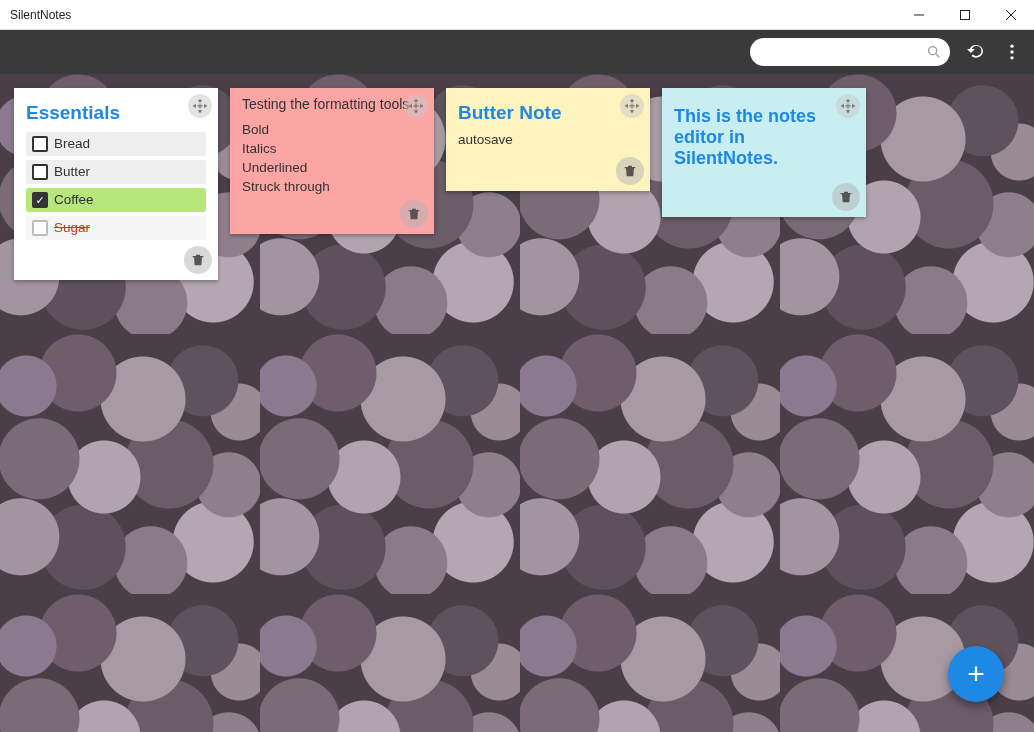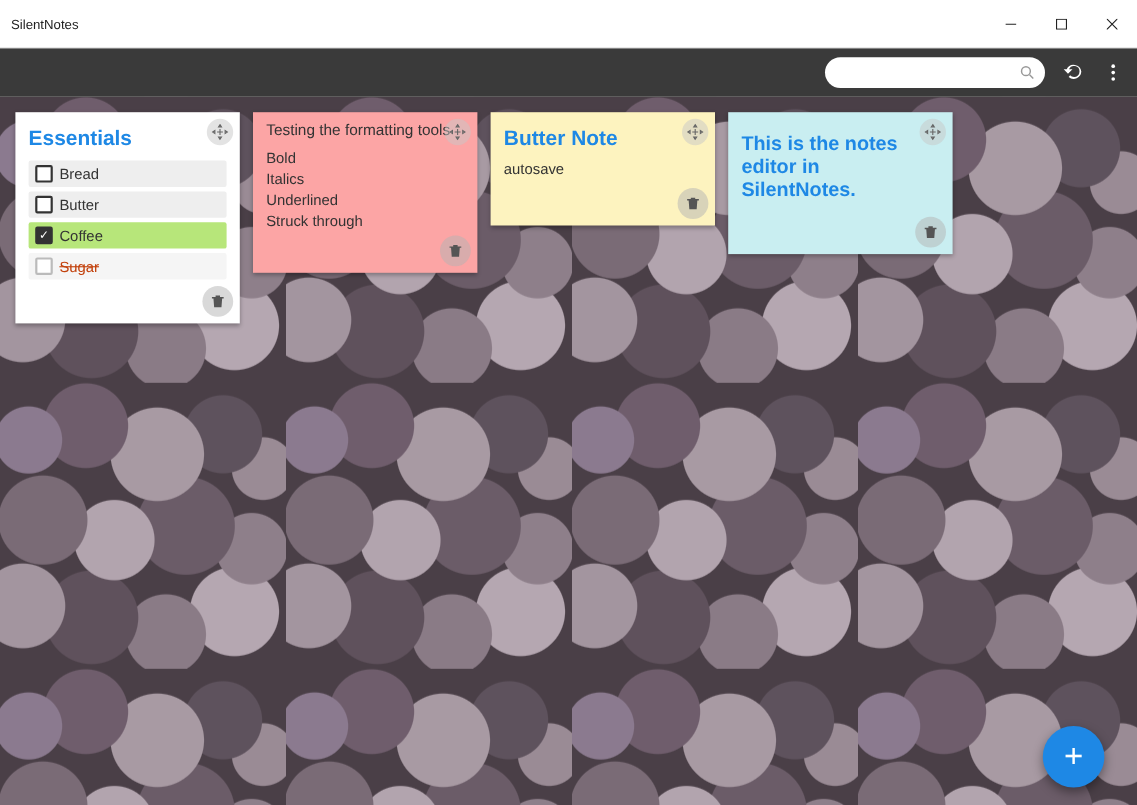--- a/index.html
+++ b/index.html
@@ -4,21 +4,21 @@
 <style>
   * { box-sizing: border-box; margin: 0; padding: 0; }
   body {
     font-family: "Segoe UI", Arial, sans-serif;
     width: 1034px; height: 732px;
     overflow: hidden;
     background: #fff;
     position: relative;
   }
   .titlebar {
-    height: 44px;
+    height: 30px;
     background: #fff;
     display: flex;
     align-items: center;
     justify-content: space-between;
     padding: 0 0 0 10px;
     border-bottom: 1px solid #ddd;
   }
   .titlebar-title { font-size: 12px; color: #222; }
   .win-controls { display: flex; }
   .win-btn {
@@ -119,21 +119,21 @@
   .trash-btn {
     position: absolute; bottom: 6px; right: 6px;
     width: 28px; height: 28px;
     border-radius: 50%;
     background: rgba(180,180,180,.5);
     display:flex;align-items:center;justify-content:center;
     cursor: pointer; color:#555;
   }
   .checklist { list-style:none; margin-top:4px;}
   .checklist li {
-    display:flex; align-items:center;
+    display:flex; align-items:flex-start;
     gap:6px;
     padding:4px 6px;
     background:#eee;
     margin-bottom:4px;
     border-radius:2px;
   }
   .checklist li.checked { background:#b7e67a; }
   .checklist li.disabled { background:#f5f5f5; color:#c2410c;}
   .checklist li.disabled .label{ text-decoration:line-through;}
   .cb {

